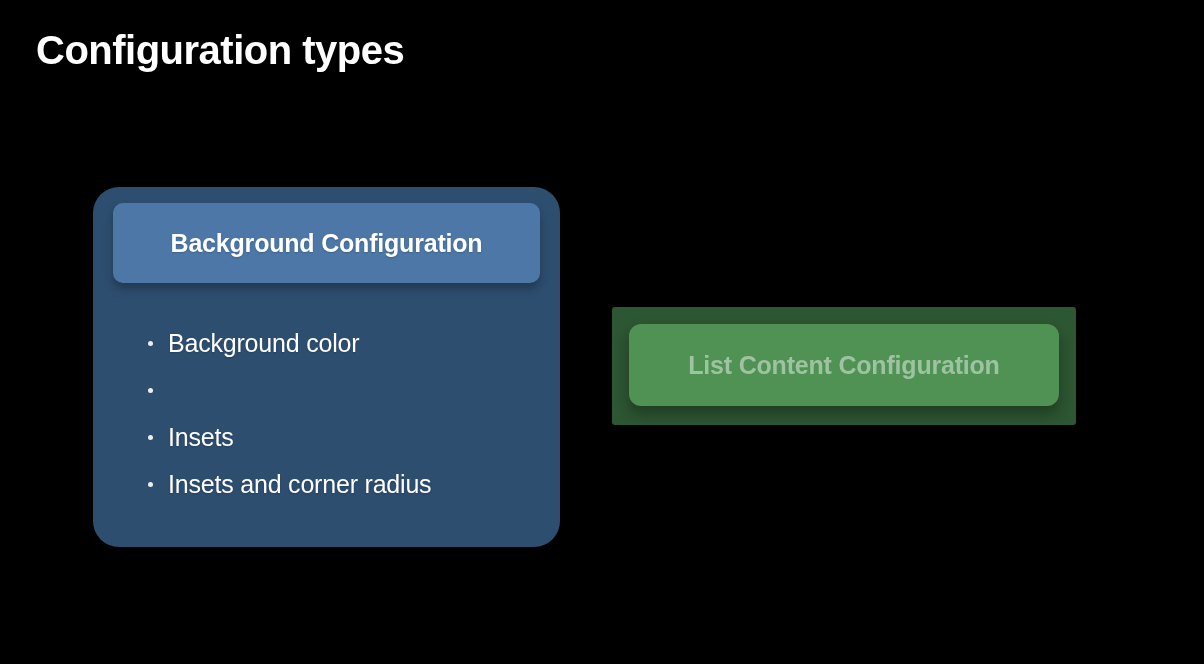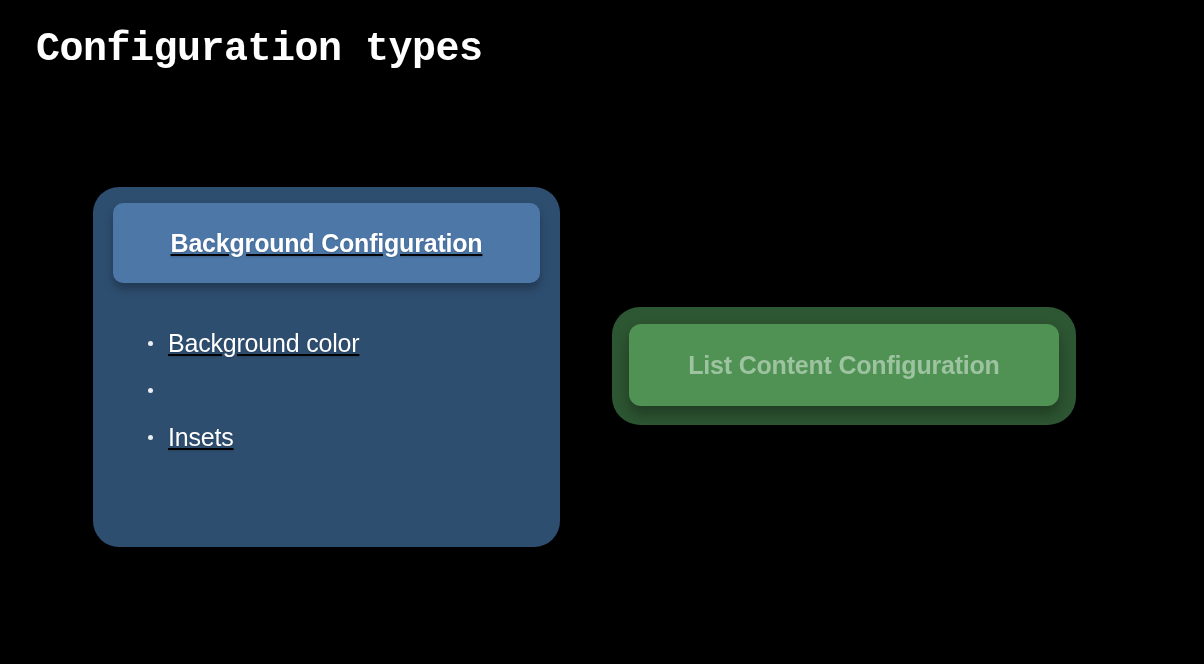--- a/index.html
+++ b/index.html
@@ -19,21 +19,20 @@
   .slide-title {
     position: absolute;
     left: 36px;
     top: 28px;
     margin: 0;
     font-size: 40px;
     line-height: 44px;
     font-weight: 700;
     letter-spacing: -0.5px;
     color: #ffffff;
-    font-family: Liberation Mono, monospace;
   }
 
   
   .card {
     position: absolute;
     box-sizing: border-box;
   }
   .card-header {
     box-sizing: border-box;
     display: flex;
@@ -46,21 +45,20 @@
 
   
   .card-blue {
     left: 93px;
     top: 187px;
     width: 467px;
     height: 360px;
     background: #2E4E70;
     border-radius: 26px;
     box-shadow: 0 10px 24px rgba(0,0,0,0.55);
-    text-decoration: underline;
   }
   .card-blue .card-header {
     margin: 16px 20px 0 20px;
     height: 80px;
     background: #4C77A7;
     border-radius: 10px;
     color: #ffffff;
     box-shadow: 0 6px 10px rgba(0,0,0,0.28);
     text-shadow: 0 1px 2px rgba(0,0,0,0.18);
   }
@@ -91,21 +89,21 @@
     margin-right: 15px;
   }
 
   
   .card-green {
     left: 612px;
     top: 307px;
     width: 464px;
     height: 118px;
     background: #2D5632;
-    border-radius: 28px;
+    border-radius: 3px;
     display: flex;
     box-shadow: 0 10px 24px rgba(0,0,0,0.55);
   }
   .card-green .card-header {
     flex: 1 1 auto;
     margin: 17px 17px 19px 17px;
     background: #4F9254;
     border-radius: 12px;
     color: #9DC3A0;
     box-shadow: 0 8px 14px rgba(0,0,0,0.30);
@@ -125,20 +123,24 @@
       <span class="bullet-dot"></span>
       <span>Background color</span>
     </li>
     <li>
       <span class="bullet-dot"></span>
     </li>
     <li>
       <span class="bullet-dot"></span>
       <span>Insets</span>
     </li>
+    <li>
+      <span class="bullet-dot"></span>
+      <span>Insets and corner radius</span>
+    </li>
   </ul>
 </div>
 
 <div class="card card-green">
   <div class="card-header">
     <span>List Content Configuration</span>
   </div>
 </div>
 
 </body></html>

